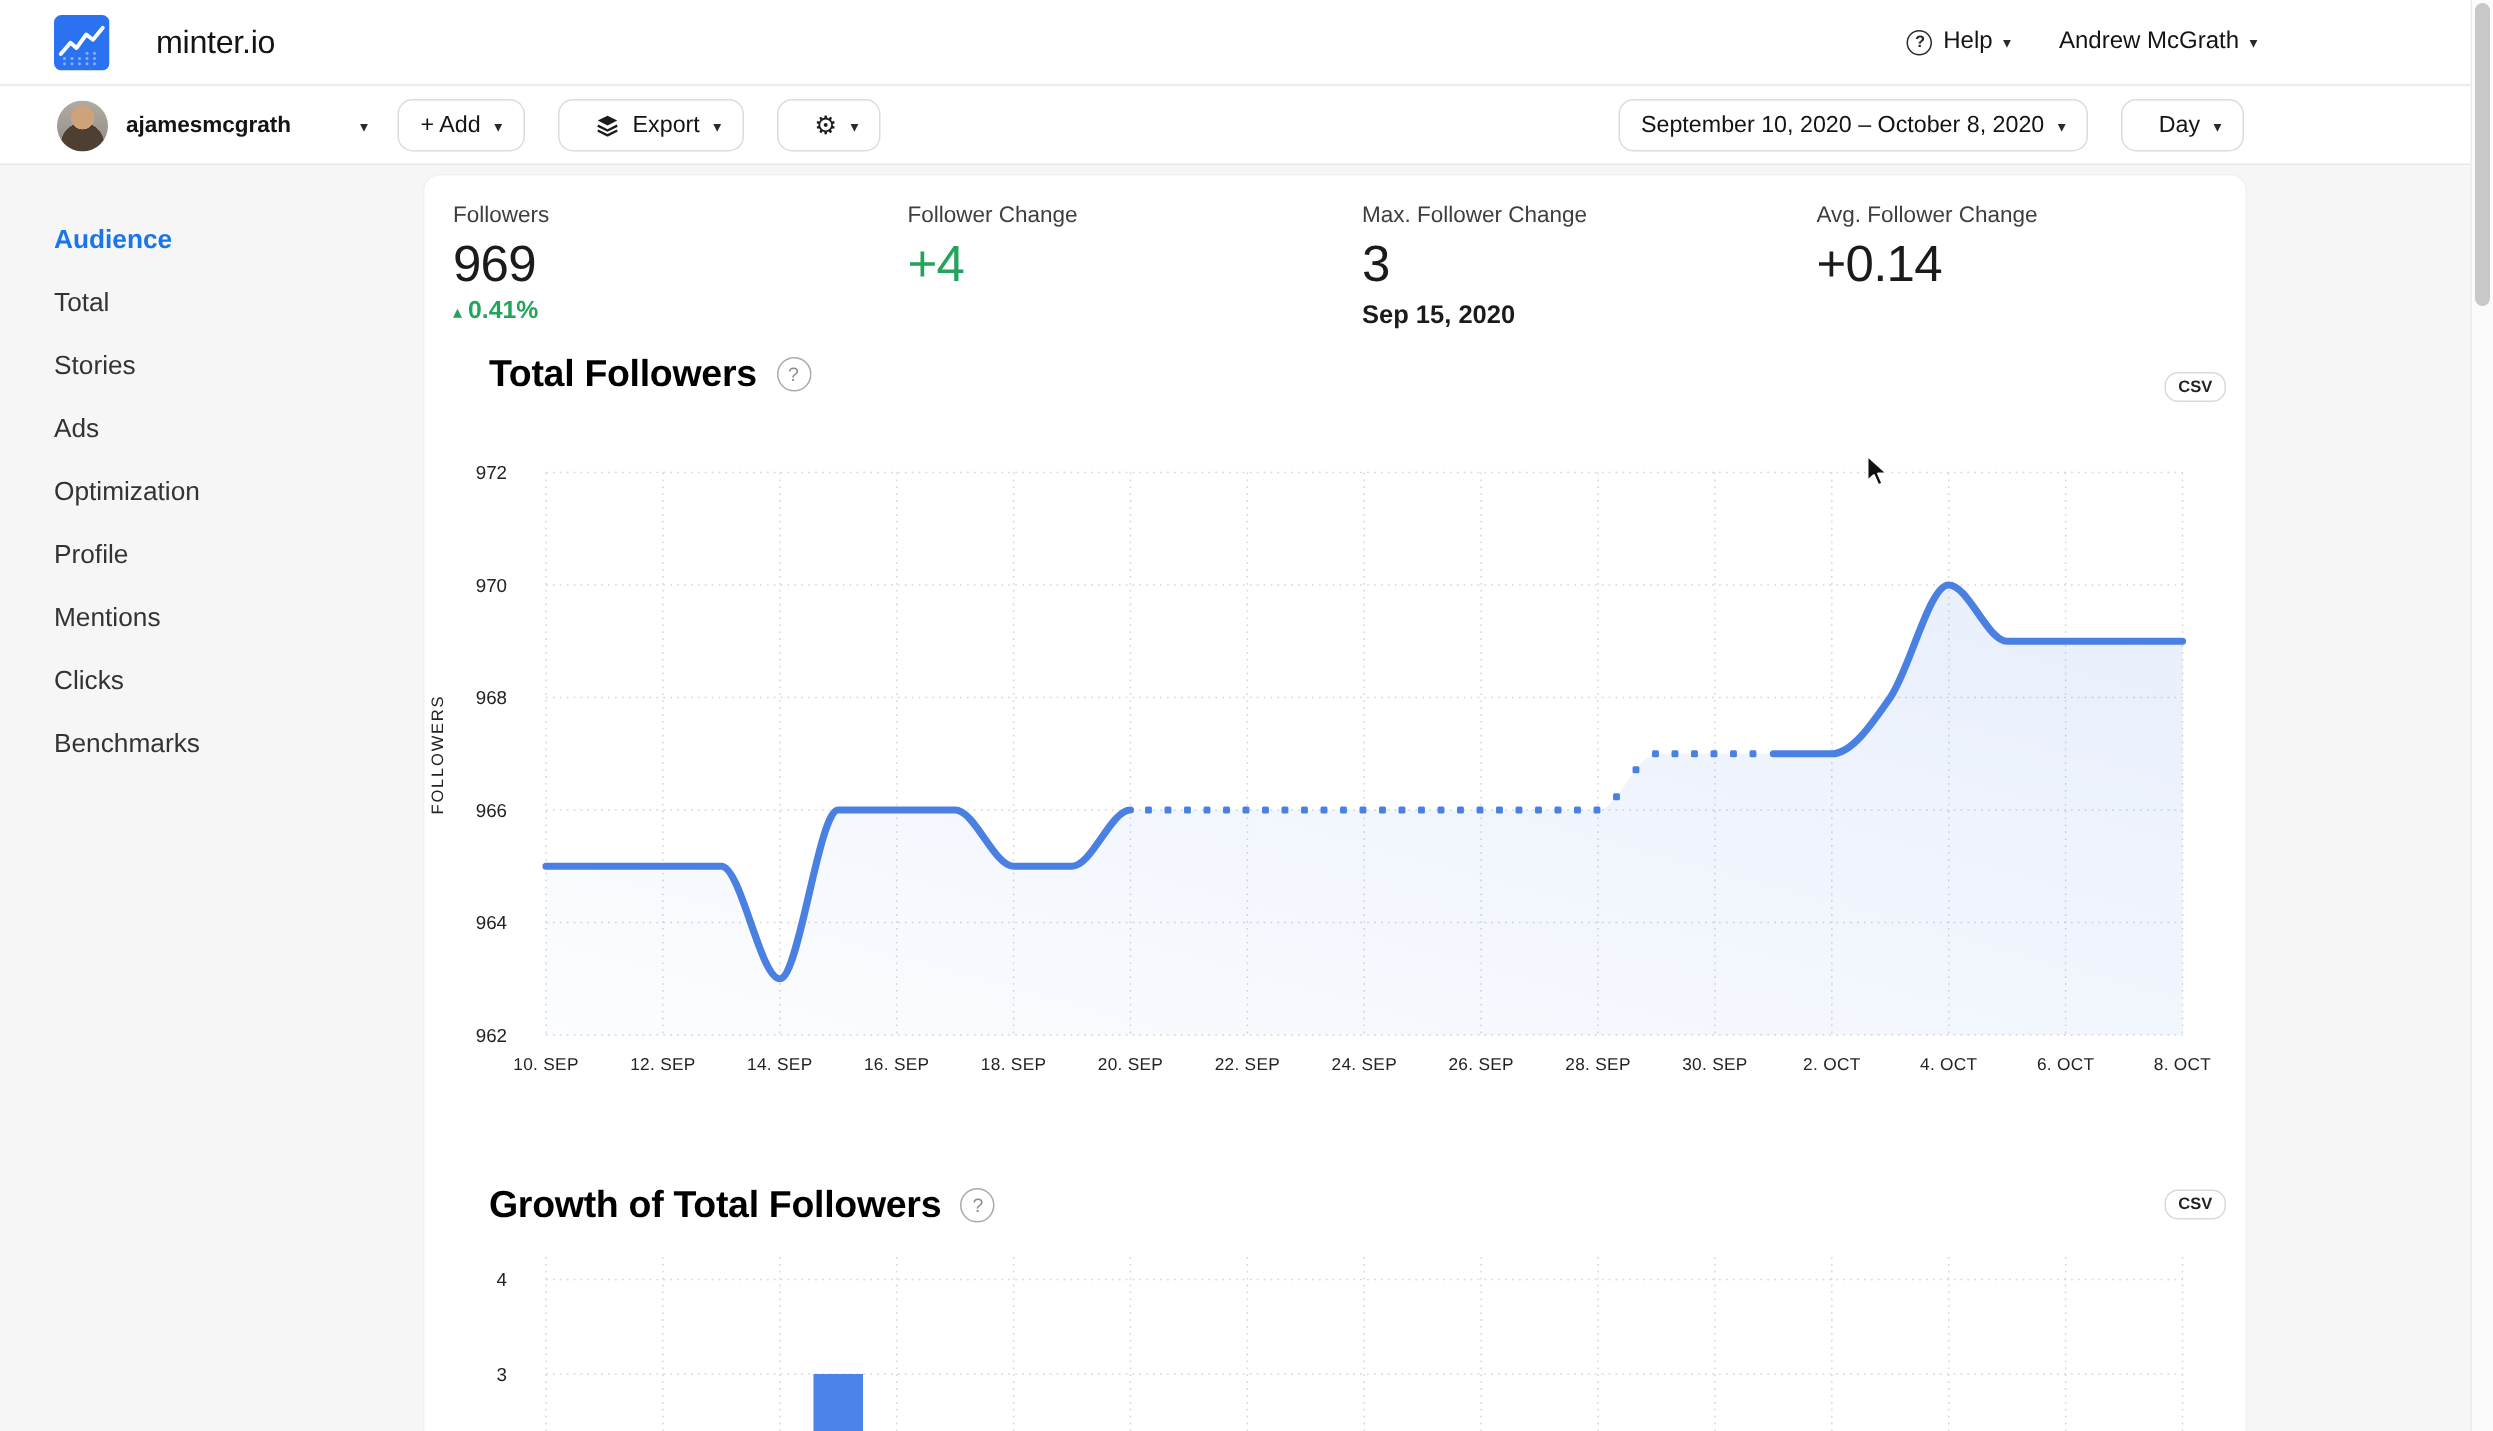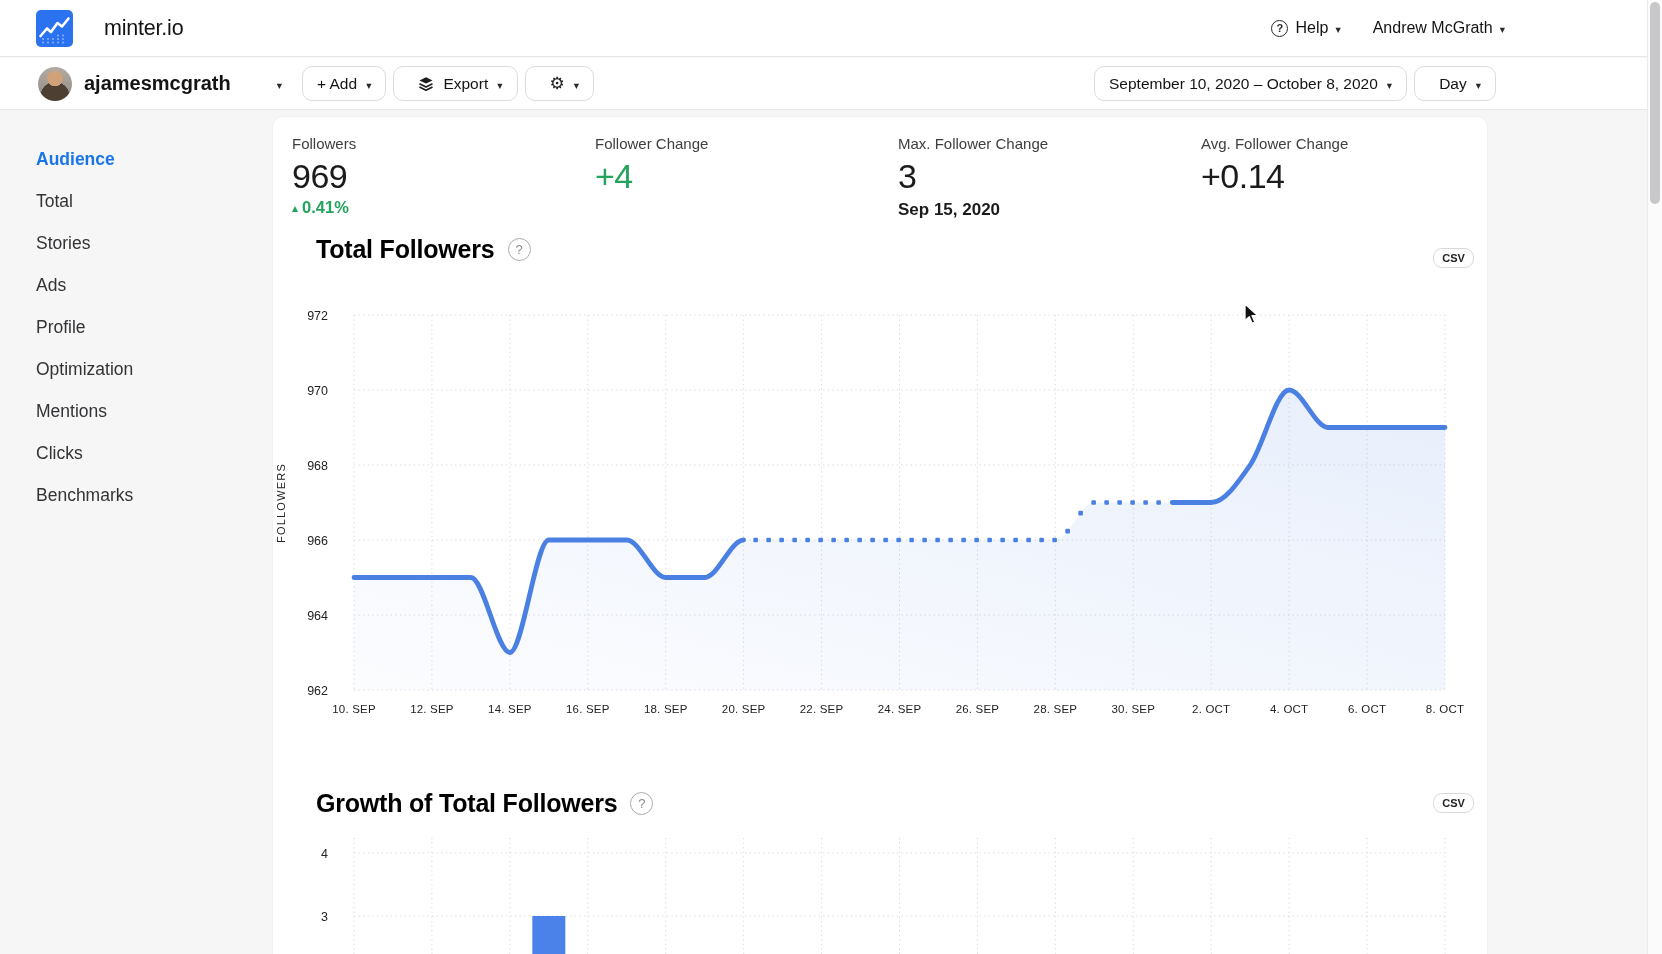--- a/index.html
+++ b/index.html
@@ -34,43 +34,43 @@
     background: #fff; border-bottom: 1px solid #e8e8ea;
     display: flex; align-items: center; padding: 0 166px 0 38px; z-index: 5;
   }
   .avatar {
     width: 34px; height: 34px; border-radius: 50%; flex: 0 0 34px;
     background:
       radial-gradient(circle at 50% 34%, #cfa27a 0 27%, rgba(0,0,0,0) 28%),
       radial-gradient(circle at 50% 86%, #4e3f33 0 42%, rgba(0,0,0,0) 43%),
       linear-gradient(#b3aba1, #8f8b86);
   }
-  .account-name { font-size: 20px; font-weight: 700; color: #141416; margin-left: 12px; }
+  .account-name { font-size: 15px; font-weight: 700; color: #141416; margin-left: 12px; }
   .account-caret { margin-left: 46px; cursor: pointer; }
   .btn {
     display: inline-flex; align-items: center; gap: 9px; height: 35px;
     background: #fff; border: 1px solid #dcdcde; border-radius: 10px;
     padding: 0 14px; font-size: 15.5px; color: #141416; cursor: pointer; white-space: nowrap;
   }
-  .btn + .btn { margin-left: 7px; padding-left: 24px; }
+  .btn + .btn { margin-left: 22px; padding-left: 24px; }
   .toolbar-left-btns { margin-left: 20px; display: flex; align-items: center; }
   .toolbar-spacer { flex: 1; }
   .gear-glyph { font-size: 17px; line-height: 1; color: #1c1c1e; }
   .export-icon { width: 16px; height: 16px; display: block; }
   
   .sidebar { position: absolute; left: 0; top: 110px; width: 283px; padding-top: 28px; }
   .sidebar ul { list-style: none; }
   .sidebar li {
     height: 42px; line-height: 42px; padding-left: 36px;
     font-size: 17.5px; color: #333336; cursor: pointer;
   }
   .sidebar li.active { color: #1a76e8; font-weight: 700; }
   
   .card {
-    position: absolute; left: 273px; top: 117px; width: 1214px; height: 837px;
+    position: absolute; left: 283px; top: 117px; width: 1214px; height: 837px;
     background: #fff; border-radius: 10px 10px 0 0; overflow: hidden;
     box-shadow: 0 0 0 1px rgba(0,0,0,0.02);
   }
   .stats-row { position: absolute; left: 0; top: 18px; width: 1214px; display: flex; }
   .stat-col { width: 303px; padding-left: 19px; }
   .stat-label { font-size: 15px; color: #3e3e41; margin-bottom: 4px; }
   .stat-value { font-size: 34px; font-weight: 400; color: #1b1b1d; letter-spacing: -0.5px; line-height: 40px; }
   .stat-value.green { color: #23a45c; }
   .stat-delta { display: flex; align-items: center; gap: 4px; font-size: 16.5px; font-weight: 600; color: #23a45c; margin-top: 2px; }
   .trend-up { font-size: 12px; color: #23a45c; }
@@ -172,22 +172,22 @@
     <span class="caret">▾</span>
   </button>
 </div>
 
 <aside class="sidebar">
   <ul>
     <li class="active">Audience</li>
     <li>Total</li>
     <li>Stories</li>
     <li>Ads</li>
+    <li>Optimization</li>
     <li>Profile</li>
-    <li>Optimization</li>
     <li>Mentions</li>
     <li>Clicks</li>
     <li>Benchmarks</li>
   </ul>
 </aside>
 
 <main class="card">
 
   <div class="stats-row">
     <div class="stat-col">

